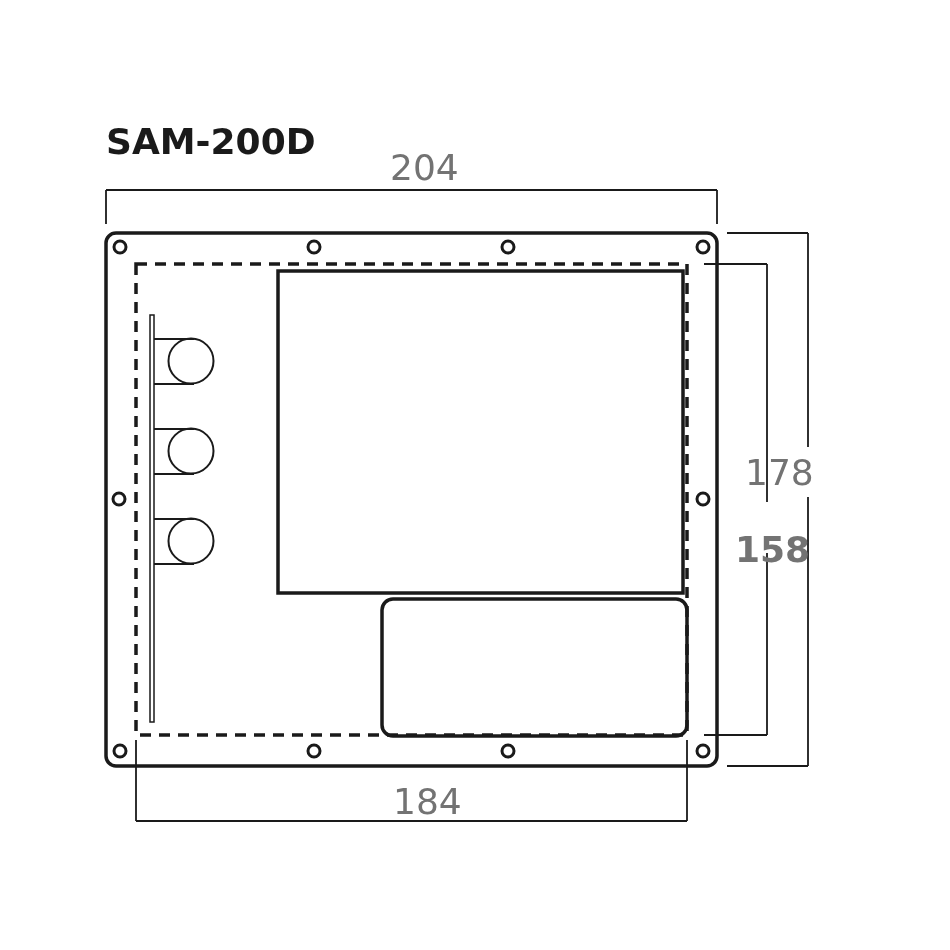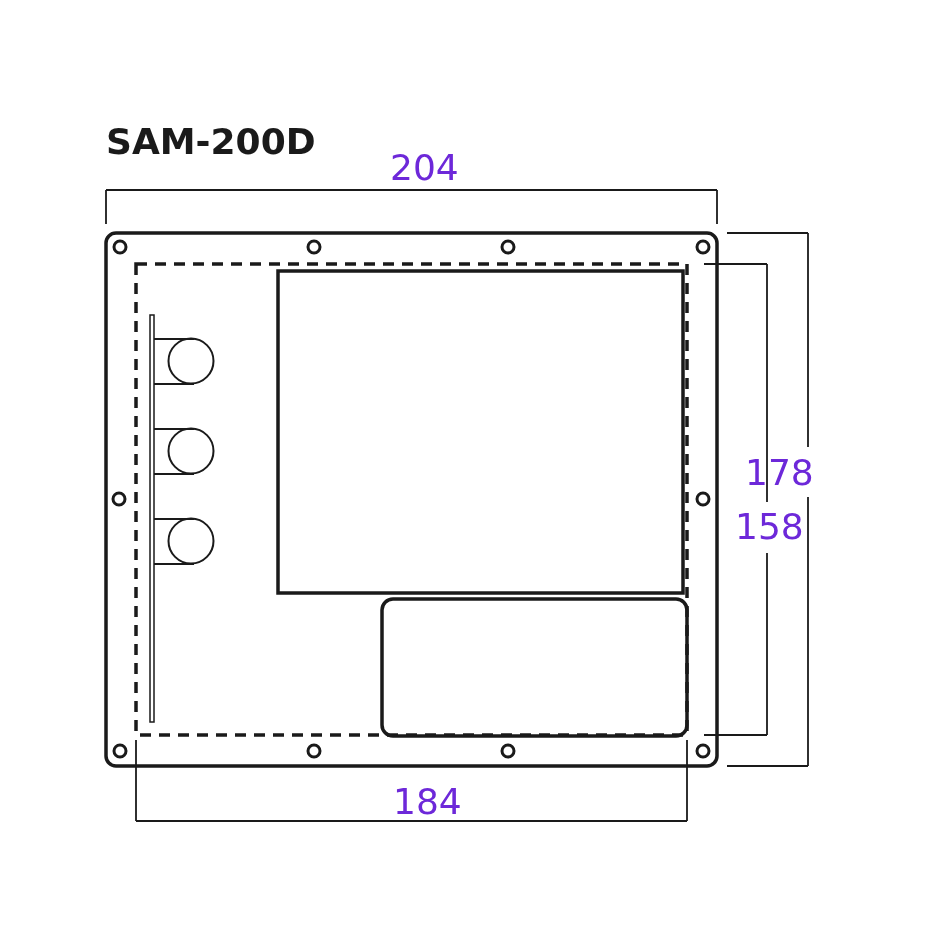--- a/index.html
+++ b/index.html
@@ -5,26 +5,26 @@
     html, body { margin: 0; padding: 0; background: #ffffff; }
     body { width: 950px; height: 950px; position: relative; overflow: hidden; font-family: "DejaVu Sans", sans-serif; }
     .canvas { position: absolute; left: 0; top: 0; width: 950px; height: 950px; }
     .title {
       position: absolute; left: 106px; top: 120px;
       font-family: "DejaVu Sans", sans-serif; font-weight: bold; font-size: 36px;
       color: #1a1a1a; letter-spacing: 0px; line-height: 44px;
     }
     .dim {
       position: absolute; font-family: "DejaVu Sans", sans-serif; font-size: 36px;
-      color: #6d28d9; line-height: 40px;
+      color: #737373; line-height: 40px;
     }
     .dim-width { left: 390px; top: 148px; }
     .dim-inner-width { left: 393px; top: 782px; }
     .dim-height { left: 745px; top: 453px; }
-    .dim-inner-height { left: 735px; top: 507px; }
+    .dim-inner-height { left: 735px; top: 530px; font-weight: bold; }
   </style>
 </head>
 <body>
 
 <div class="canvas">
   <svg width="950" height="950" viewBox="0 0 950 950" xmlns="http://www.w3.org/2000/svg">
     <g fill="none" stroke="#1a1a1a">
 
       <rect x="106" y="233" width="611" height="533" rx="10" ry="10" stroke-width="3.5"></rect>
 

